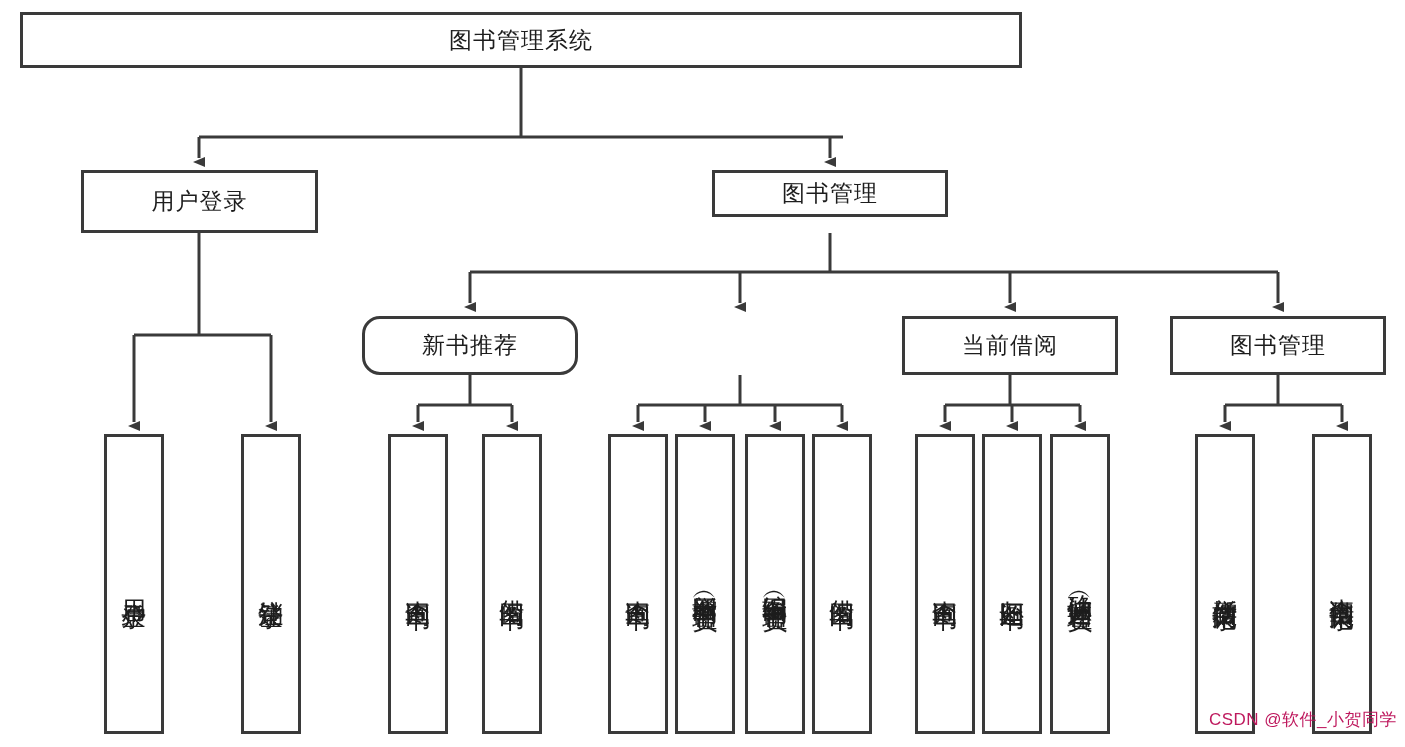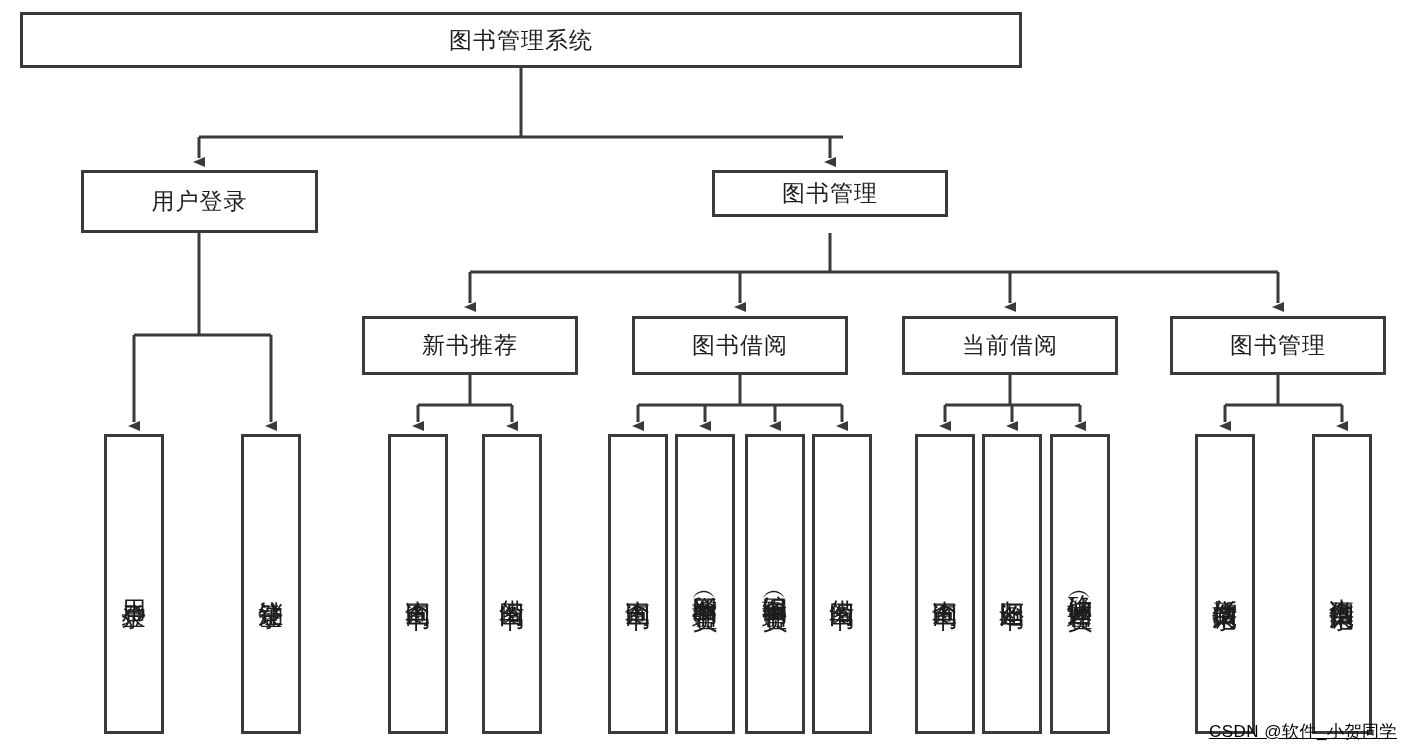--- a/index.html
+++ b/index.html
@@ -50,26 +50,25 @@
   }
   .node.vert .vtext {
     writing-mode: vertical-rl;
     text-orientation: upright;
     display: block;
     white-space: nowrap;
   }
   #watermark {
     position: absolute;
     right: 8px;
-    bottom: 4px;
+    bottom: 16px;
     font-size: 17px;
-    color: #000000;
+    color: #be185d;
     letter-spacing: 0.5px;
     white-space: nowrap;
-    text-decoration: underline;
   }
 </style>
 </head>
 <body>
 
 <div id="canvas">
 
   <svg id="wires" viewBox="0 0 1405 747" xmlns="http://www.w3.org/2000/svg">
     <defs>
       <marker id="arrow" markerWidth="10" markerHeight="12" refX="1" refY="6" orient="auto" markerUnits="userSpaceOnUse">
@@ -124,25 +123,22 @@
     <span>图书管理系统</span>
   </div>
 
   <div class="node horiz" style="left:81px; top:170px; width:237px; height:63px;">
     <span>用户登录</span>
   </div>
   <div class="node horiz" style="left:712px; top:170px; width:236px; height:47px;">
     <span>图书管理</span>
   </div>
 
-  <div class="node horiz" style="left:362px; top:316px; width:216px; height:59px;">
+  <div class="node horiz" style="left:362px; top:316px; width:216px; height:59px;border-radius:18px;">
     <span>新书推荐</span>
-  </div>
-  <div class="node horiz" style="left:632px; top:316px; width:216px; height:59px;">
-    <span>图书借阅</span>
   </div>
   <div class="node horiz" style="left:902px; top:316px; width:216px; height:59px;text-align:right;">
     <span>当前借阅</span>
   </div>
   <div class="node horiz" style="left:1170px; top:316px; width:216px; height:59px;">
     <span>图书管理</span>
   </div>
 
   <div class="node vert" style="left:104px; top:434px; width:60px; height:300px;">
     <span class="vtext">用户登录</span>

